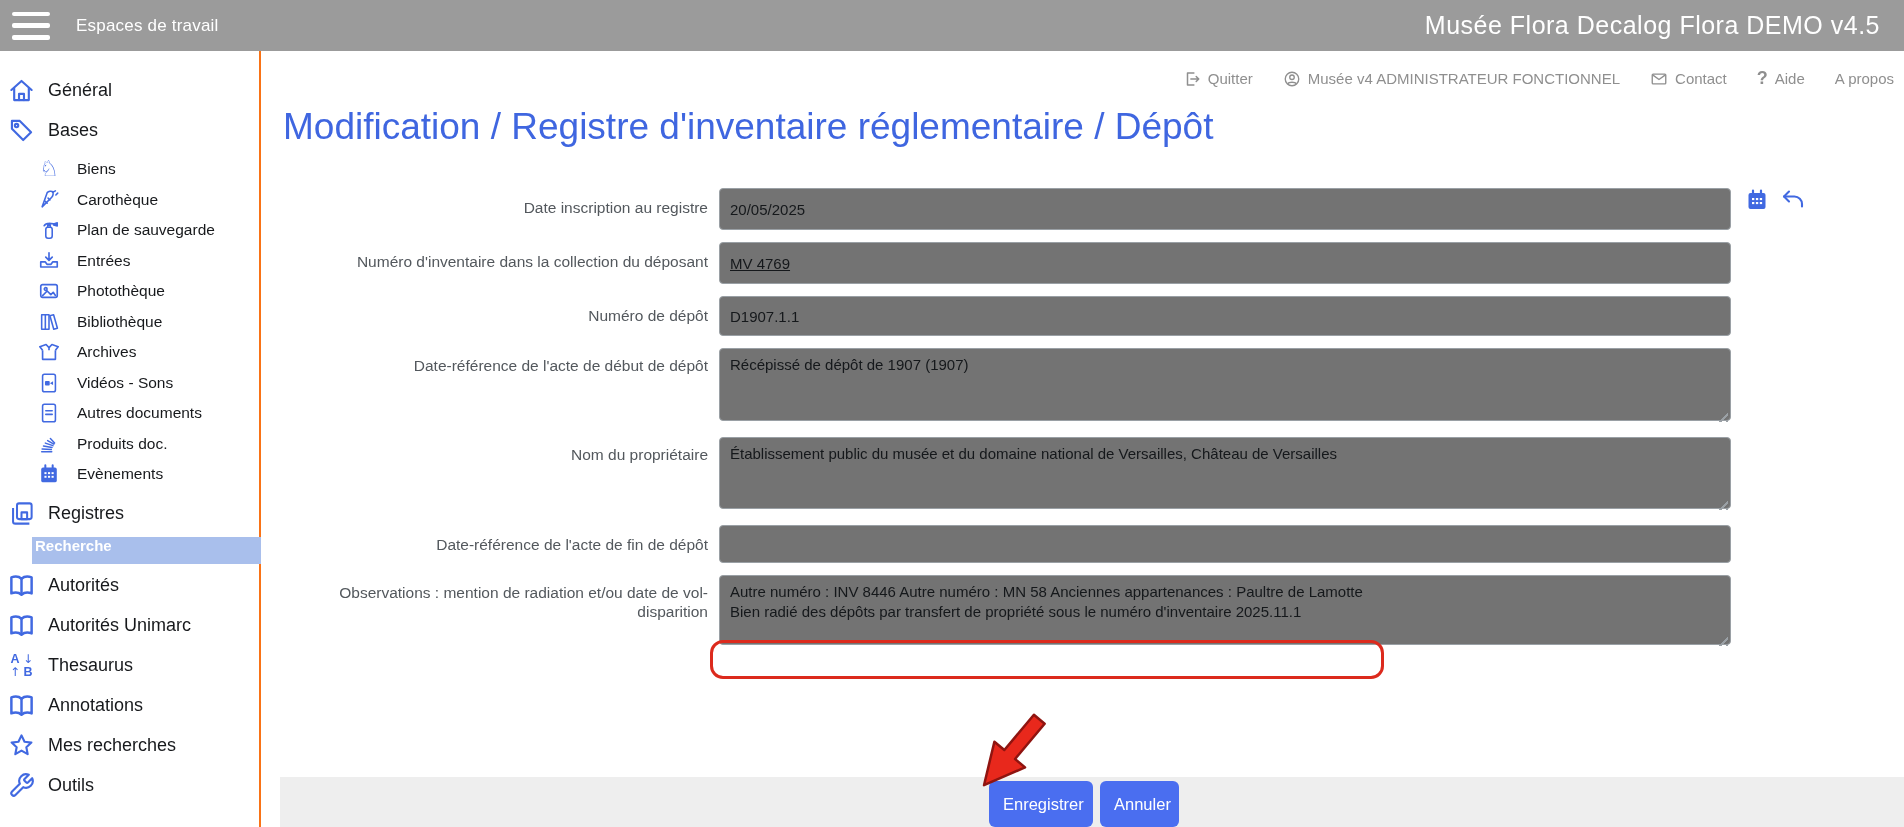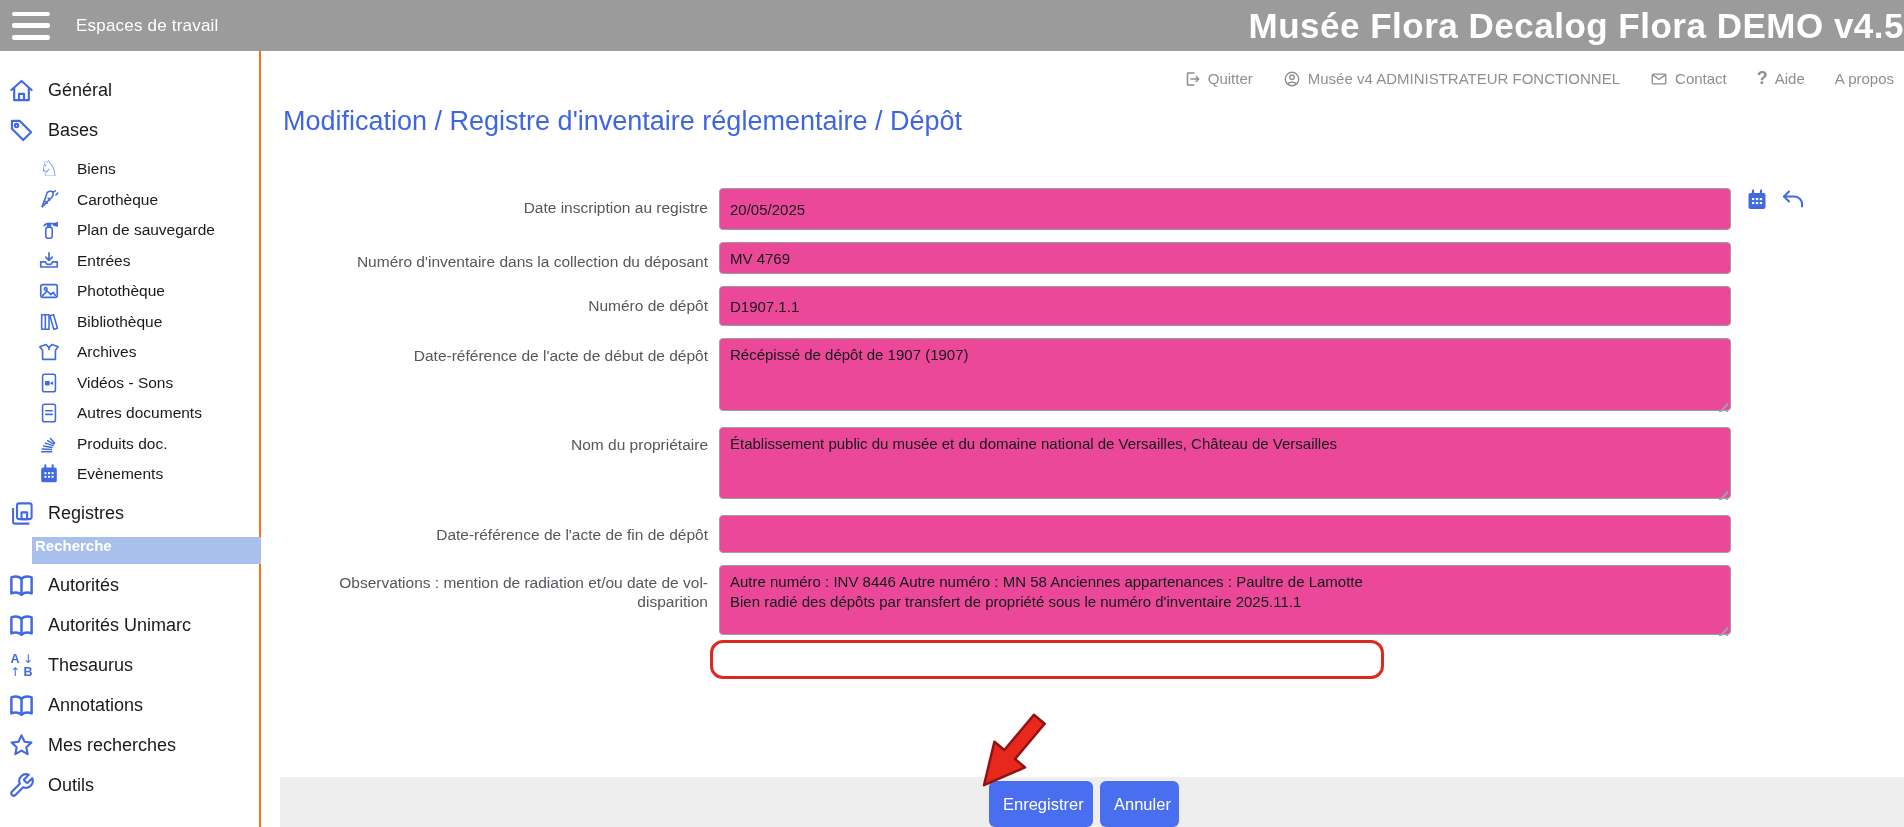--- a/index.html
+++ b/index.html
@@ -9,21 +9,21 @@
     -webkit-font-smoothing:antialiased;
   }
   
   .topbar{
     position:absolute;left:0;top:0;width:1904px;height:51px;
     background:#9b9b9b;display:flex;align-items:center;color:#fff;
   }
   .hamburger{width:38px;height:28px;margin-left:12px;display:flex;flex-direction:column;justify-content:space-between;cursor:pointer;}
   .hamburger span{display:block;height:4.5px;background:#fff;border-radius:2px;}
   .topbar-left-label{margin-left:26px;font-size:17px;letter-spacing:.2px;}
-  .topbar-title{margin-left:auto;margin-right:0;font-size:35px;font-weight:bold;letter-spacing:.5px;}
+  .topbar-title{margin-left:auto;margin-right:24px;font-size:25px;font-weight:normal;letter-spacing:.5px;}
   
   .sidebar{
     position:absolute;left:0;top:51px;width:261px;height:776px;
     background:#fff;border-right:2px solid #f97316;box-sizing:border-box;
     padding-top:19px;color:#17191c;
   }
   .nav-row{display:flex;align-items:center;cursor:pointer;white-space:nowrap;}
   .nav-row .ic{color:#4169e1;display:flex;align-items:center;justify-content:center;flex:0 0 auto;}
   .lvl1{height:40px;padding-left:8px;font-size:18px;}
   .lvl1 .ic{width:27px;height:27px;margin-right:13px;}
@@ -37,31 +37,31 @@
   .glyph-ic{font-size:22px;line-height:1;color:#4169e1;font-family:"DejaVu Sans",sans-serif;}
   .thes-ic{display:grid;grid-template-columns:13px 13px;grid-template-rows:13px 13px;
     font-size:12.5px;font-weight:bold;color:#4169e1;line-height:13px;text-align:center;}
   .thes-ic .arr{font-weight:normal;font-size:12px;font-family:"DejaVu Sans",sans-serif;}
   
   .main{position:absolute;left:263px;top:51px;width:1641px;height:776px;}
   .toolbar{position:absolute;top:17px;right:10px;display:flex;align-items:center;gap:30px;color:#8f8f8f;font-size:15px;}
   .tb-item{display:flex;align-items:center;gap:7px;cursor:pointer;}
   .tb-item svg{width:18px;height:18px;}
   .tb-q{font-size:18px;font-weight:bold;}
-  .page-title{position:absolute;left:20px;top:55px;font-size:27px;font-weight:500;color:#3f66e0;}
+  .page-title{position:absolute;left:20px;top:55px;font-size:37px;font-weight:500;color:#3f66e0;}
   
   .form{position:absolute;left:20px;top:137px;width:1600px;}
   .frow{display:flex;align-items:flex-start;margin-bottom:12px;}
   .flabel{flex:0 0 425px;margin-right:11px;text-align:right;color:#53585d;font-size:15.5px;line-height:19px;}
   .pt-center{padding-top:10px;}
   .pt-top{padding-top:8px;}
   .fwrap{position:relative;}
   .finput,.ftext{
     width:1012px;box-sizing:border-box;border:1px solid #9aa0a5;border-radius:4px;
-    font-family:"Liberation Sans",sans-serif;font-size:15px;color:#15181b;background:#ec4899;outline:none;
+    font-family:"Liberation Sans",sans-serif;font-size:15px;color:#15181b;background:#737373;outline:none;
   }
   .finput{padding:0 10px;}
   .ftext{padding:6px 10px;line-height:20px;resize:none;overflow:hidden;}
   .grip{
     position:absolute;right:3px;bottom:3px;width:13px;height:13px;pointer-events:none;
     background:repeating-linear-gradient(135deg,transparent 0 3px,#9aa0a5 3px 4.5px);
     clip-path:polygon(100% 0,100% 100%,0 100%);
   }
   .row-icons{display:flex;align-items:center;gap:12px;margin-left:14px;color:#4169e1;}
   .row-icons .ic{width:24px;height:24px;cursor:pointer;}
@@ -349,21 +349,21 @@
             </svg></span>
         <span class="ic"><svg viewBox="0 0 24 24" fill="none" stroke="currentColor" stroke-width="2.1" stroke-linecap="round" stroke-linejoin="round">
               <path d="M8 13.5 3 8.5 8 3.5"></path>
               <path d="M3 8.5h10.5A7.5 7.5 0 0 1 21 16v2.5"></path>
             </svg></span>
       </div>
     </div>
 
     <div class="frow">
       <div class="flabel pt-center">Numéro d'inventaire dans la collection du déposant</div>
-      <div class="fwrap"><input class="finput" style="height: 32px;" value="MV 4769"></div>
+      <div class="fwrap"><input class="finput" style="height: 42px; text-decoration: underline;" value="MV 4769"></div>
     </div>
 
     <div class="frow">
       <div class="flabel pt-center">Numéro de dépôt</div>
       <div class="fwrap"><input class="finput" style="height: 40px;" value="D1907.1.1"></div>
     </div>
 
     <div class="frow">
       <div class="flabel pt-top">Date-référence de l'acte de début de dépôt</div>
       <div class="fwrap">

